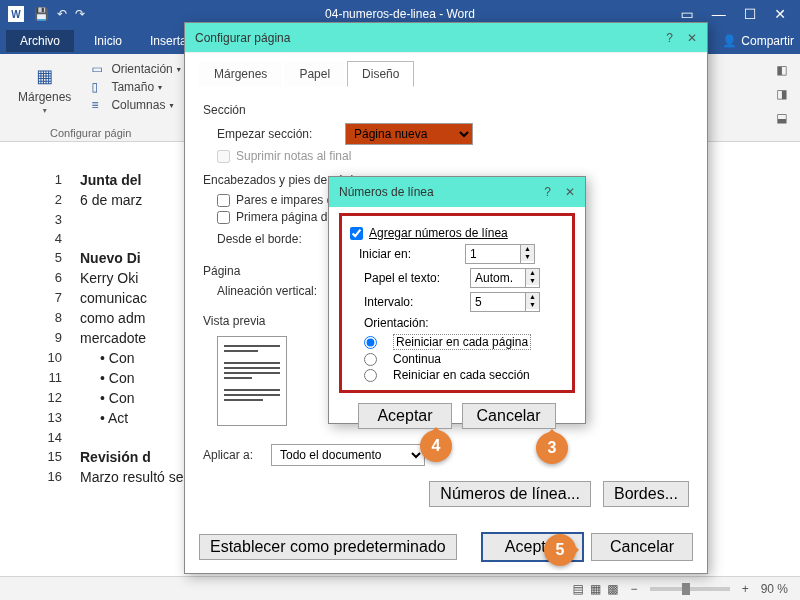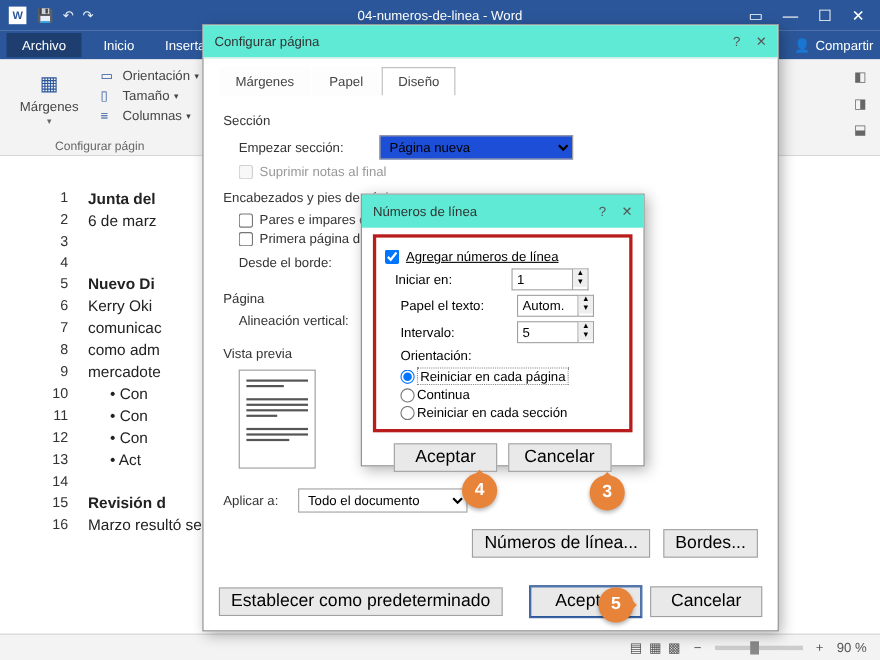--- a/index.html
+++ b/index.html
@@ -38,41 +38,41 @@
 .dlg-title .dlgbtns{margin-left:auto;display:flex;gap:14px;font-size:13px;color:#555}
 .page-setup{top:22px;left:184px;width:524px;height:552px}
 .ps-tabs{display:flex;padding:8px 14px 0 14px;gap:2px}
 .ps-tabs .t{padding:5px 14px;border:1px solid transparent;color:#444;background:#fdfdfd}
 .ps-tabs .t.active{border:1px solid #bbb;border-bottom-color:#fff;background:#fff;font-weight:500}
 .ps-body{padding:10px 18px;color:#333}
 .ps-body .section-label{font-weight:normal;color:#333;margin:6px 0}
 .ps-body .row{display:flex;align-items:center;gap:8px;margin:4px 0 4px 14px}
 .ps-body .row label{min-width:120px}
 .ps-body select,.ps-body input[type=text]{border:1px solid #a0a0a0;padding:2px 4px;height:22px;background:#fff}
-.ps-body .sel-start{width:176px;background:#1d4ed8}
+.ps-body .sel-start{width:128px;background:#c2410c}
 .ps-body .chk{display:flex;align-items:center;gap:6px;margin:3px 0 3px 14px}
 .ps-body .chk input{width:13px;height:13px}
 .preview{width:70px;height:90px;border:1px solid #999;margin:8px 0 0 14px;padding:8px 6px;display:flex;flex-direction:column;gap:3px}
 .preview .pl{height:2px;background:#555}
 .ps-foot{position:absolute;bottom:12px;left:14px;right:14px;display:flex;align-items:center;gap:8px}
 .btn{border:1px solid #a0a0a0;background:#e9e9e9;padding:4px 14px;font-size:16px;cursor:pointer}
 .btn.primary{border:1px solid #2b579a;outline:1px solid #2b579a}
 .btn.small{padding:3px 10px}
 .line-dlg{top:176px;left:328px;width:258px;height:248px}
 .line-dlg .dlg-title{border-bottom:none}
 .line-dlg .body{padding:6px 10px 10px 10px}
 .line-dlg .hl{border:3px solid #b91c1c;padding:6px 8px}
 .line-dlg .frow{display:flex;align-items:center;gap:6px;margin:4px 0}
 .line-dlg .frow label{width:100px}
 .line-dlg .spin{display:flex}
 .line-dlg .spin input{width:56px;border:1px solid #a0a0a0;padding:2px 4px;height:20px}
 .line-dlg .spin .ar{display:flex;flex-direction:column;border:1px solid #a0a0a0;border-left:none}
 .line-dlg .spin .ar span{font-size:7px;line-height:8px;padding:0 3px;background:#eee}
 .line-dlg .rgrp{margin-left:14px}
-.line-dlg .rrow{display:flex;align-items:center;gap:2px;margin:2px 0}
+.line-dlg .rrow{display:flex;align-items:center;gap:16px;margin:2px 0}
 .line-dlg .actions{display:flex;justify-content:center;gap:10px;margin-top:10px}
 .callout{position:absolute;width:32px;height:32px;border-radius:50%;background:#e8833a;color:#fff;font-weight:bold;font-size:16px;display:flex;align-items:center;justify-content:center;box-shadow:0 2px 4px rgba(0,0,0,.3)}
 .callout::before{content:"";position:absolute;top:-9px;left:10px;border:6px solid transparent;border-bottom-color:#e8833a}
 .callout.left::before{left:auto;right:-9px;top:10px;border:6px solid transparent;border-left-color:#e8833a}
 .midbtns{position:absolute;right:18px;top:458px;display:flex;gap:12px}
 </style>
 </head>
 <body>
 
 <div class="titlebar">

